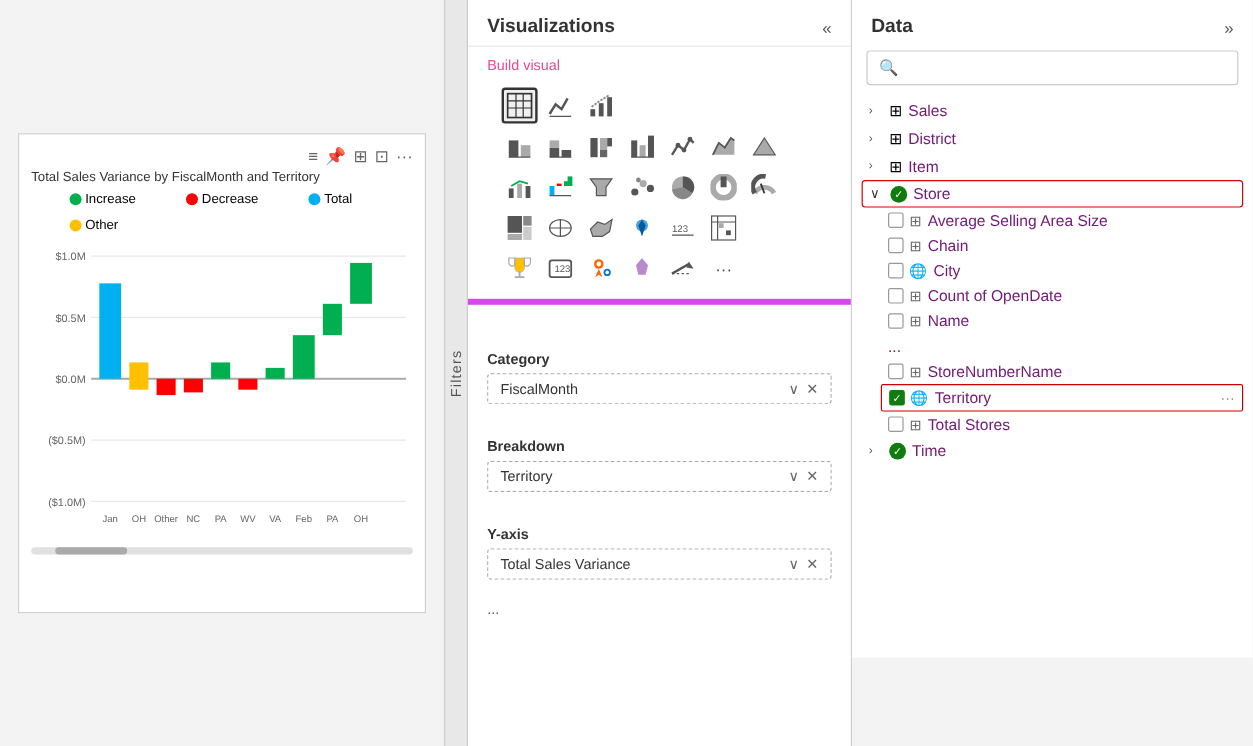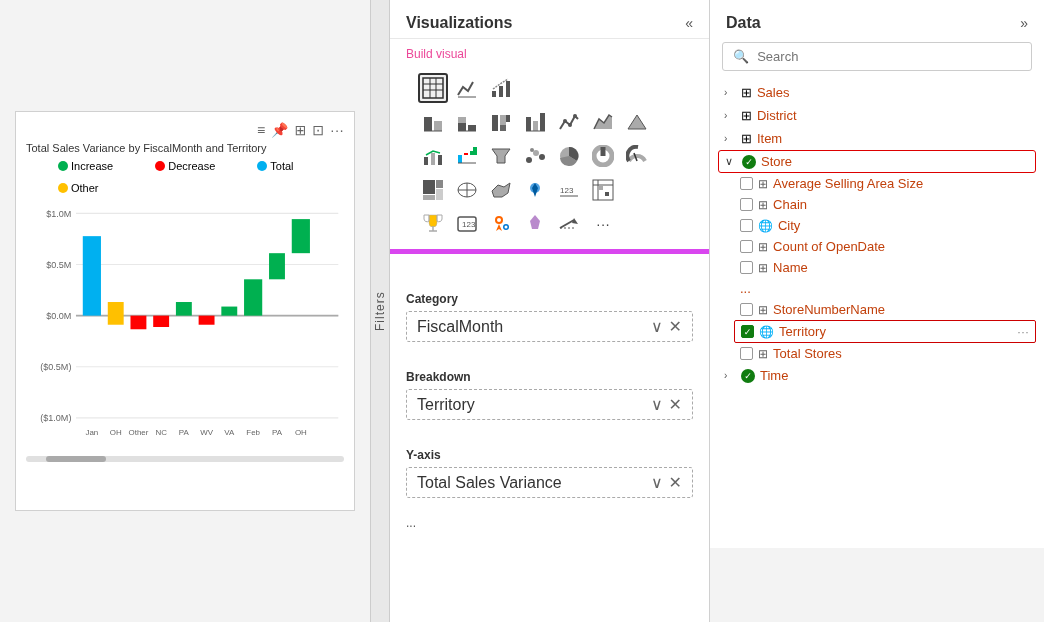--- a/index.html
+++ b/index.html
@@ -202,21 +202,21 @@
       font-size: 12px;
       font-weight: 600;
       color: #333;
       margin-bottom: 5px;
     }
 
     .field-well-input {
       border: 1px dashed #aaa;
       border-radius: 3px;
       padding: 5px 10px;
-      font-size: 16px;
+      font-size: 12px;
       color: #333;
       background: #fff;
       display: flex;
       align-items: center;
       justify-content: space-between;
       cursor: pointer;
     }
 
     .field-well-input .actions {
       display: flex;
@@ -307,21 +307,21 @@
       color: #555;
       width: 12px;
     }
 
     .tree-icon {
       font-size: 13px;
     }
 
     .tree-label {
       font-size: 13px;
-      color: #c2410c;
+      color: #701a75;
     }
 
     .tree-child-item {
       padding: 3px 6px;
       display: flex;
       align-items: center;
       gap: 5px;
       cursor: pointer;
       border-radius: 3px;
     }
@@ -745,21 +745,20 @@
 </div>
 
 <div class="data-panel">
   <div class="data-header">
     <span class="data-title">Data</span>
     <button class="data-expand-btn">»</button>
   </div>
 
   <div class="search-box">
     <span class="search-icon-svg">🔍</span>
-    <input class="search-input" type="text" placeholder="Search" style="">
   </div>
 
   <div class="data-tree">
 
     <div class="tree-item">
       <span class="tree-chevron">›</span>
       <span class="tree-icon">⊞</span>
       <span class="tree-label">Sales</span>
     </div>
 

